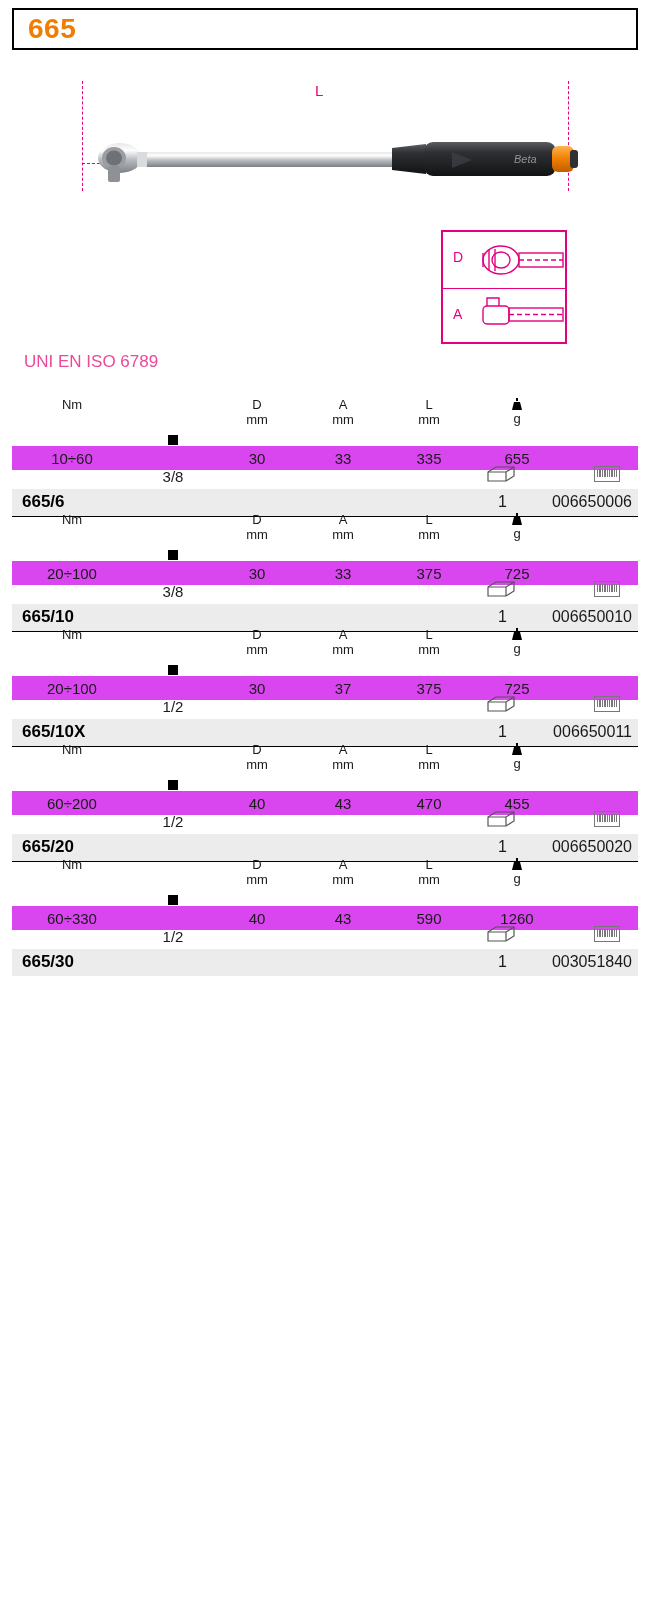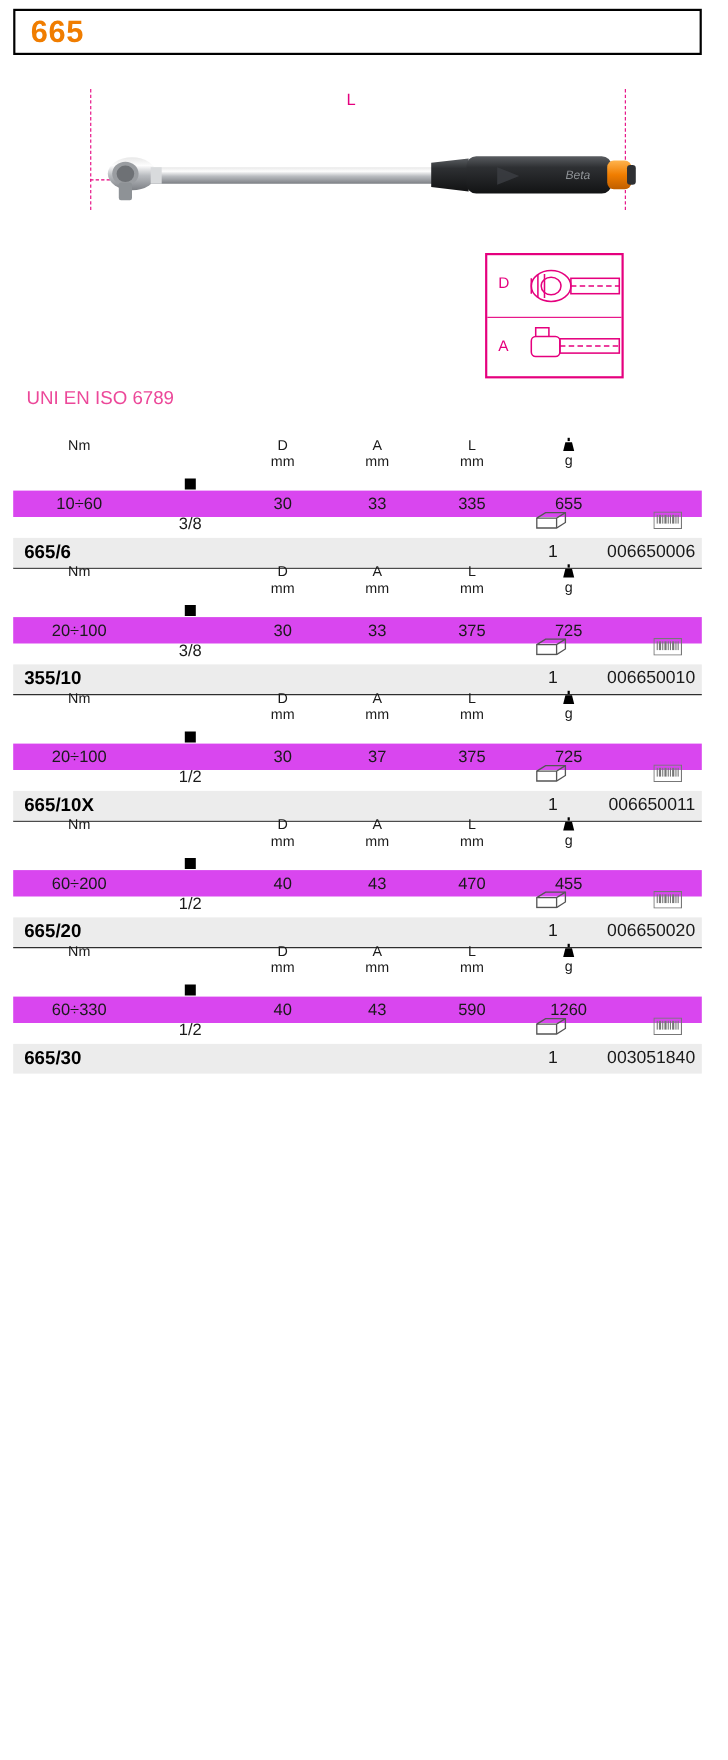--- a/index.html
+++ b/index.html
@@ -446,21 +446,21 @@
                 <rect x="8" y="3" width="1" height="8"></rect>
                 <rect x="10" y="3" width="2" height="8"></rect>
                 <rect x="13" y="3" width="1" height="8"></rect>
                 <rect x="15" y="3" width="1" height="8"></rect>
                 <rect x="17" y="3" width="2" height="8"></rect>
                 <rect x="20" y="3" width="1" height="8"></rect>
                 <rect x="22" y="3" width="1" height="8"></rect>
               </g>
             </svg>
         </div>
-        <div class="name">355/10</div>
+        <div class="name">665/10</div>
         <div class="qty">1</div>
         <div class="ean">006650010</div>
       </div>
       <div class="rule"></div>
     </div>
 
     <div class="block">
       <div class="spec">
         <div class="hdrrow">
           <div class="c-nm">Nm</div>

